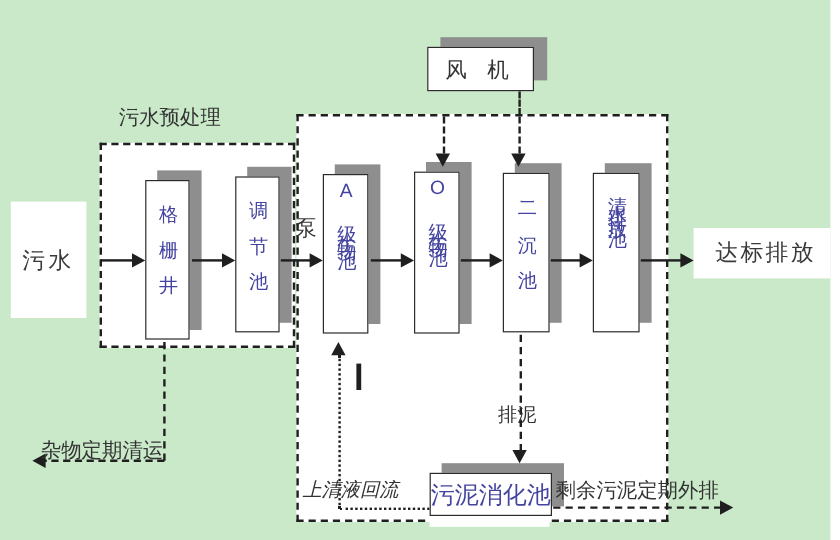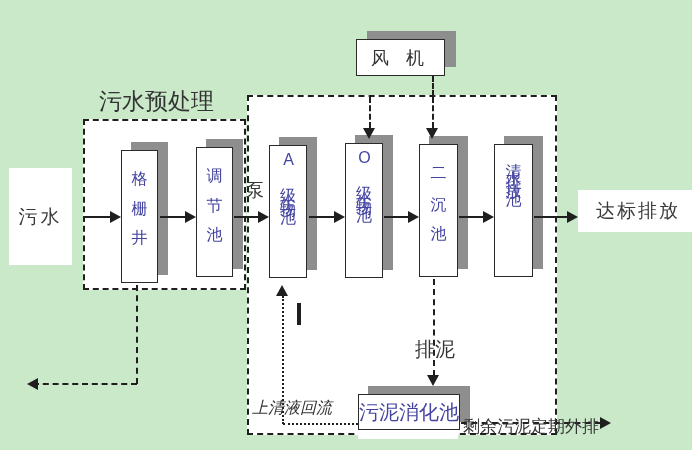--- a/index.html
+++ b/index.html
@@ -69,26 +69,26 @@
 
   
   .tank{align-items:flex-start;}
   .vtxt{position:static;writing-mode:vertical-rl;text-orientation:upright;color:var(--tanktext,#4444a0);font-size:16px;line-height:16px;}
   .v3{letter-spacing:29px;padding-top:7px;}
   .v3w{letter-spacing:28px;padding-top:11px;}
   .v5{letter-spacing:7px;padding-top:5px;}
 
   
   .lbl{color:var(--label,#333);white-space:nowrap;}
-  .pre-lbl{left:99px;top:86px;font-size:23px;}
+  .pre-lbl{left:99px;top:86px;font-size:17px;}
   .pump-lbl{left:246px;top:178px;font-size:18px;}
   .gw-lbl{left:34px;top:364px;font-size:17px;}
   .sup-lbl{left:252px;top:398px;font-size:16px;font-style:italic;}
-  .sl-lbl{left:415px;top:336px;font-size:20px;}
-  .sur-lbl{left:463px;top:397px;font-size:17px;margin-top:18px;}
+  .sl-lbl{left:415px;top:336px;font-size:16px;}
+  .sur-lbl{left:463px;top:397px;font-size:17px;}
 
   
   .fline{height:0;border-top:2px solid var(--ink,#1f1f1f);top:216px;}
   .fhead{top:211px;}
   .f1l{left:84px;width:27px;} .f1h{left:110px;}
   .f2l{left:160px;width:25px;} .f2h{left:185px;}
   .f3l{left:234px;width:25px;} .f3h{left:258px;}
   .f4l{left:309px;width:26px;} .f4h{left:334px;}
   .f5l{left:384px;width:25px;} .f5h{left:408px;}
   .f6l{left:459px;width:25px;} .f6h{left:483px;}
@@ -159,20 +159,21 @@
   </div>
   <div class="plain b-out">
     <span style="position:static">达标排放</span>
   </div>
   <div class="plain b-src">
     <span style="position:static">污水</span>
   </div>
 
   <div class="lbl pre-lbl">污水预处理</div>
   <div class="lbl pump-lbl">泵</div>
+  <div class="lbl gw-lbl">杂物定期清运</div>
   <div class="lbl sup-lbl">上清液回流</div>
   <div class="lbl sl-lbl">排泥</div>
   <div class="lbl sur-lbl">剩余污泥定期外排</div>
 
   <div class="fline f1l"></div>
   <div class="head h-right fhead f1h"></div>
   <div class="fline f2l"></div>
   <div class="head h-right fhead f2h"></div>
   <div class="fline f3l"></div>
   <div class="head h-right fhead f3h"></div>

